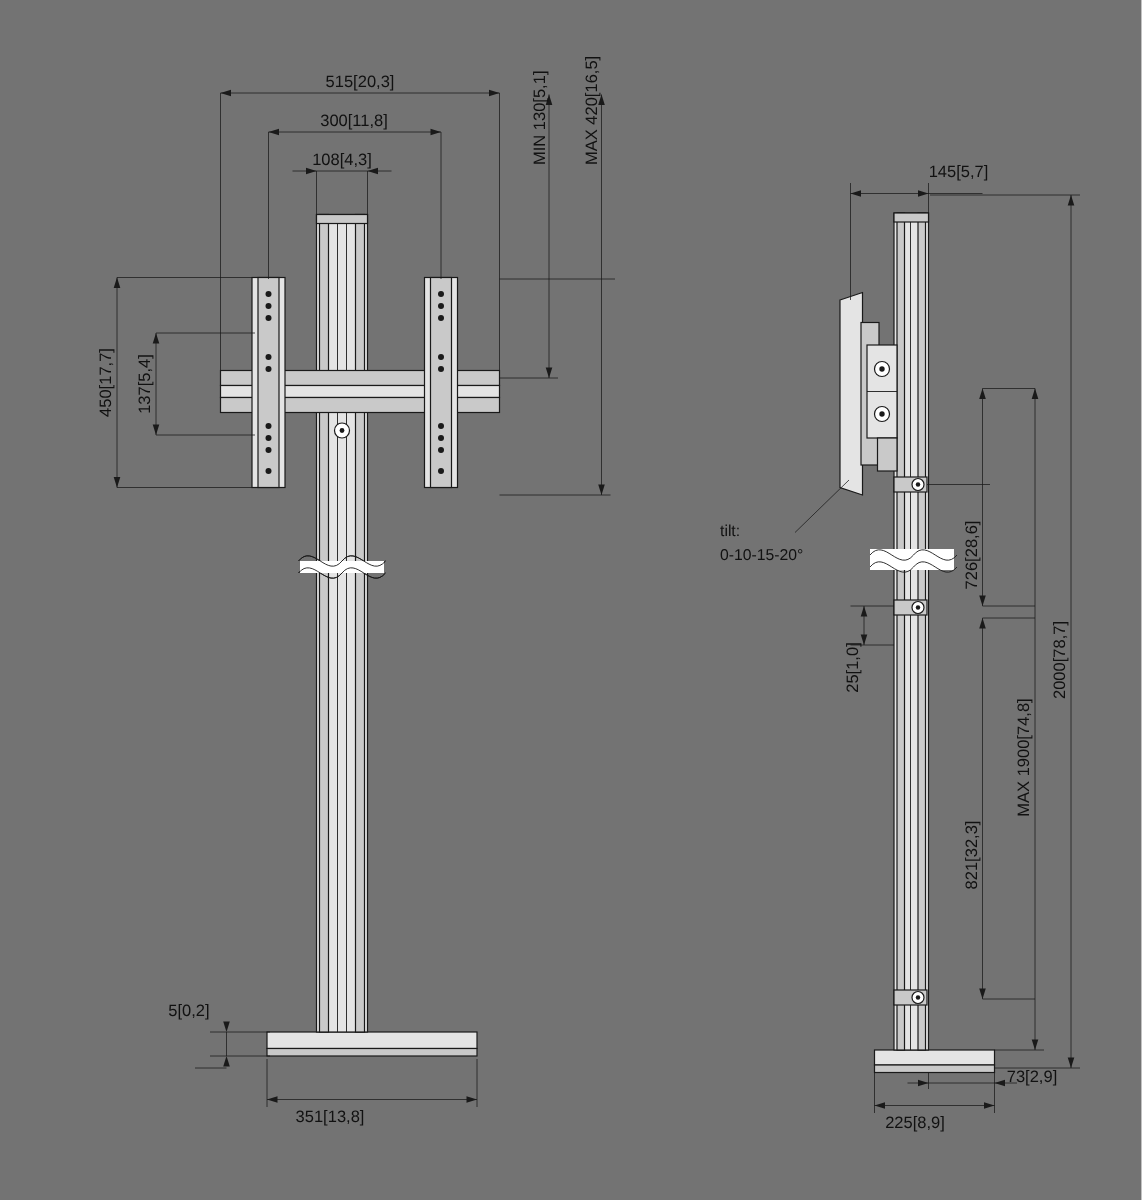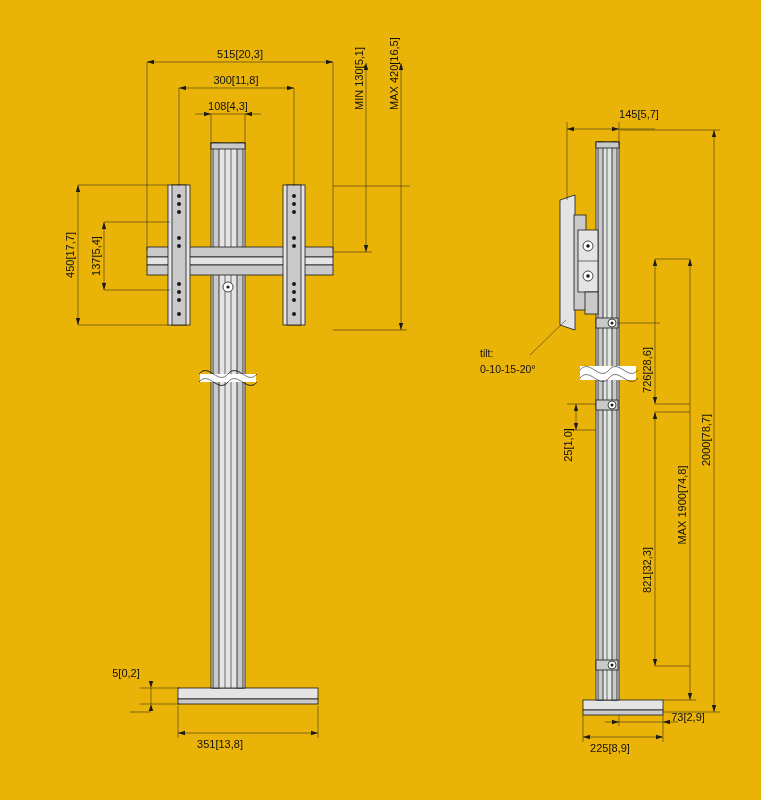--- a/index.html
+++ b/index.html
@@ -7,21 +7,21 @@
     padding: 0;
     background: #ffffff;
   }
   body {
     font-family: "Liberation Sans", sans-serif;
   }
   #sheet {
     position: relative;
     width: 761px;
     height: 800px;
-    background: #eab308;
+    background: #737373;
     overflow: hidden;
     text-align: center;
   }
   #sheet svg {
     position: absolute;
     left: 0;
     top: 0;
   }
   .dim-text {
     font-family: "Liberation Sans", sans-serif;

